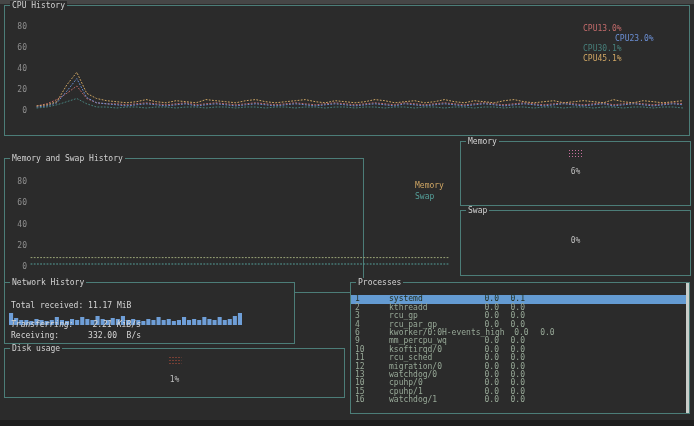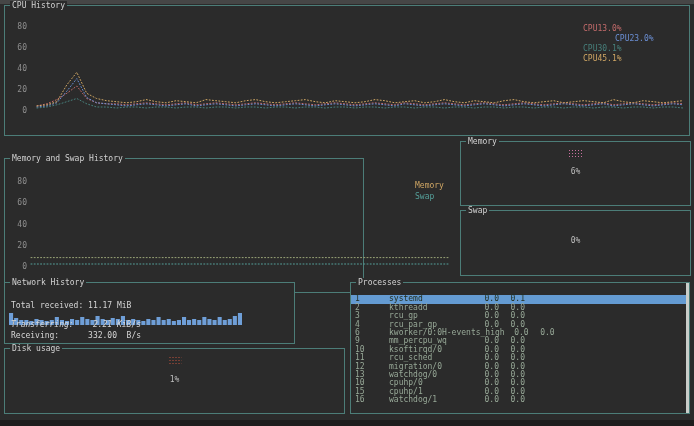--- a/index.html
+++ b/index.html
@@ -158,21 +158,21 @@
         <rect x="218.7" y="8" width="4.1" height="6" fill="#6f9fd8"></rect>
         <rect x="223.8" y="5" width="4.1" height="9" fill="#6f9fd8"></rect>
         <rect x="228.9" y="2" width="4.1" height="12" fill="#6f9fd8"></rect>
       </svg></div>
   <div class="nline" style="top:37px;font-style:italic;">
     <span class="nlabel">Transferring:</span>
       <span class="nvalue">    2.21 KiB/s</span>
   </div>
 </div>
 
-<div class="panel" style="left:4px; top:348px; width:341px; height:66px;">
+<div class="panel" style="left:4px; top:348px; width:341px; height:50px;">
   <span class="ptitle">Disk usage</span>
   <div class="dots" id="disk-dots" style="top: 7px; width: 13px; height: 9px; background-image: radial-gradient(rgb(194, 82, 60) 0.8px, transparent 0.9px);"></div>
   <div class="centerline" style="top:26px;">1%</div>
 </div>
 
 <div class="panel" style="left:350px; top:282px; width:340px; height:132px;">
   <span class="ptitle">Processes</span>
   <div class="procbody" id="proc-body">
       <div class="prow"></div>
       <div class="prow psel"><span class="c-pid">1</span><span class="c-cmd">systemd</span><span class="c-cpu">0.0</span><span class="c-mem">0.1</span><span class="c-fill"></span></div>

